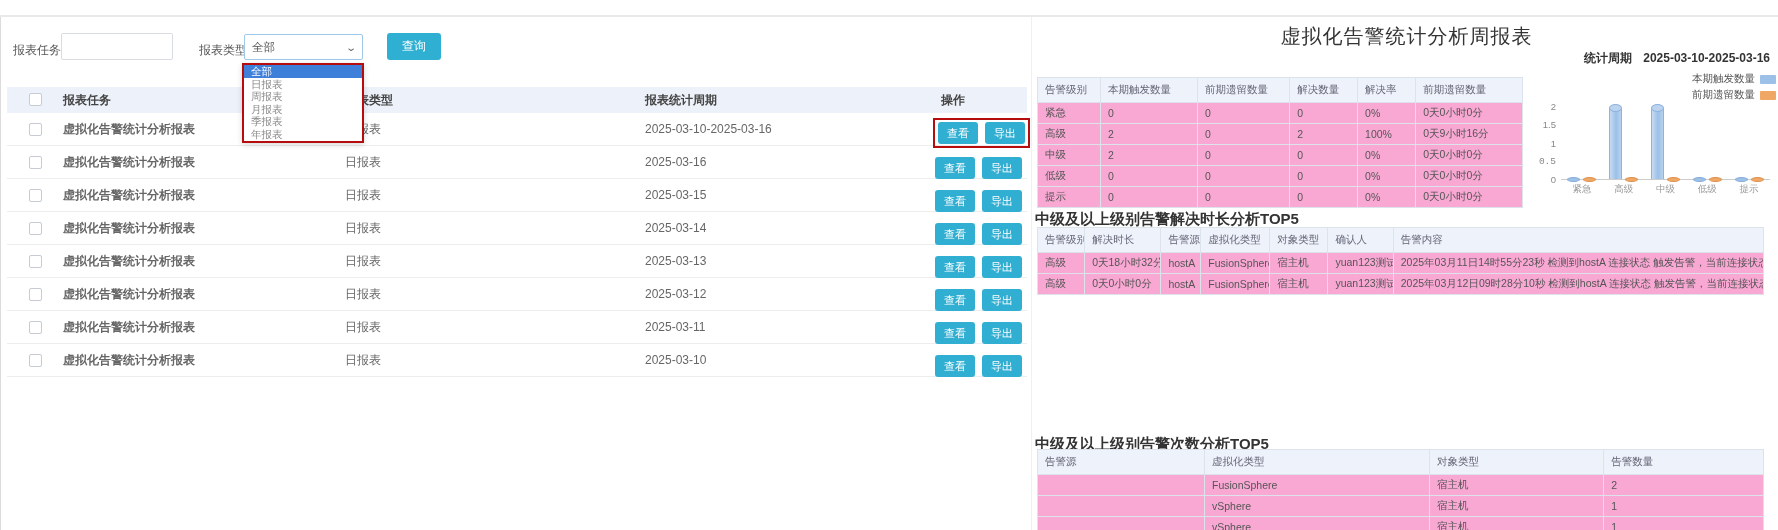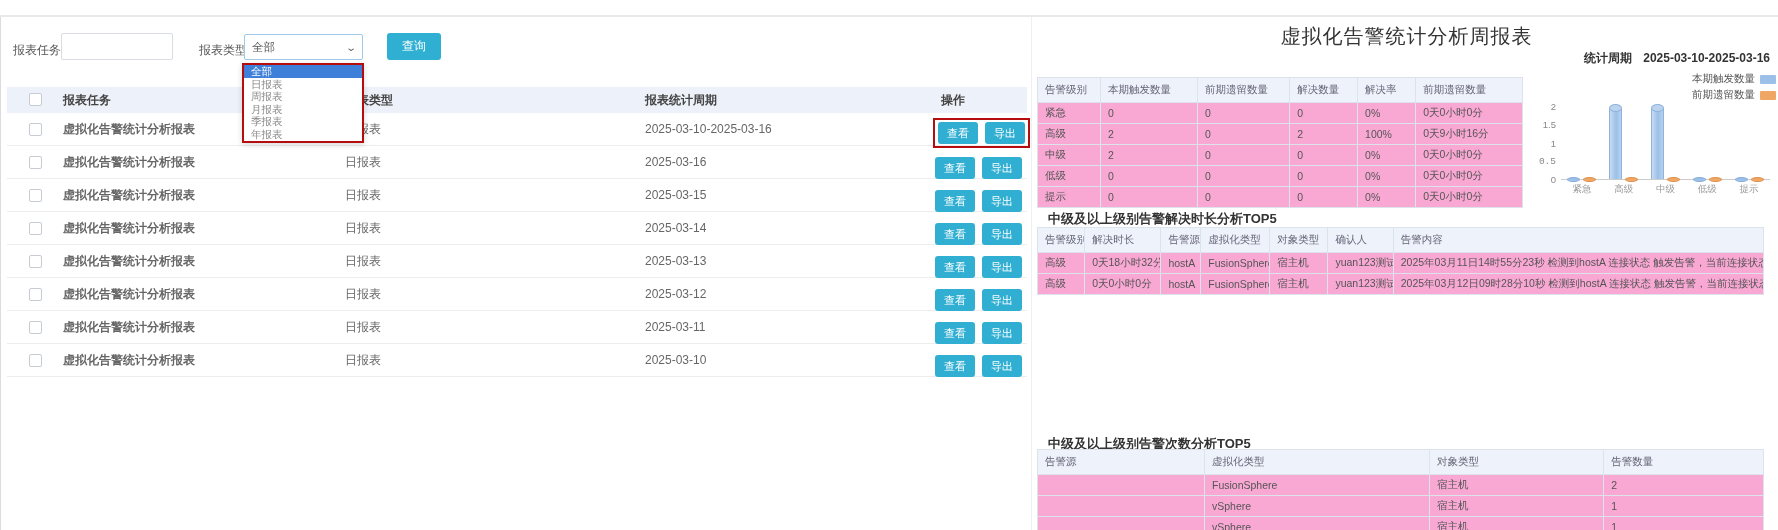--- a/index.html
+++ b/index.html
@@ -33,21 +33,21 @@
   .hcheckbox { position:absolute; left:22px; top:6px; width:13px; height:13px; border:1px solid #c6cbd4; border-radius:2px; background:#fff; cursor:pointer; }
   .actions { position:absolute; left:928px; top:0; height:33px; display:flex; align-items:flex-end; gap:7px; }
   .tbtn { width:40px; height:22px; background:#31AFD2; border:none; border-radius:3px; color:#fff; font-size:11px; cursor:pointer; white-space:nowrap; }
   .red-box { display:flex; gap:7px; padding:2px 3px; outline:2px solid #b50d0d; }
 
   
   .right-panel { position:absolute; left:1035px; top:0; width:743px; height:530px; background:#fff; }
   .r-title { position:absolute; top:6px; left:0; width:100%; text-align:center; font-size:20px; color:#333; letter-spacing:1px; }
   .r-period { position:absolute; top:33px; right:8px; font-size:12px; font-weight:bold; color:#333; }
   .r-period .pv { margin-left:8px; }
-  .sec-title { position:absolute; left:13px; font-size:13px; font-weight:bold; color:#333; }
+  .sec-title { position:absolute; left:0; font-size:15px; font-weight:bold; color:#333; }
 
   table.rtable { border-collapse:collapse; table-layout:fixed; background:#f9a8d4; }
   table.rtable th, table.rtable td { border:1px solid #dde3eb; font-size:10.5px; font-weight:normal; text-align:left; padding:3px 7px; color:#555; overflow:hidden; white-space:nowrap; }
   table.rtable th { background:#EEF2FA; color:#667; padding:5px 7px; }
   .summary-table { position:absolute; left:2px; top:60px; width:486px; }
   .duration-table { position:absolute; left:2px; top:210px; width:727px; }
   .count-table { position:absolute; left:2px; top:432px; width:727px; }
   .count-table td { padding:5px 7px; }
 
   

